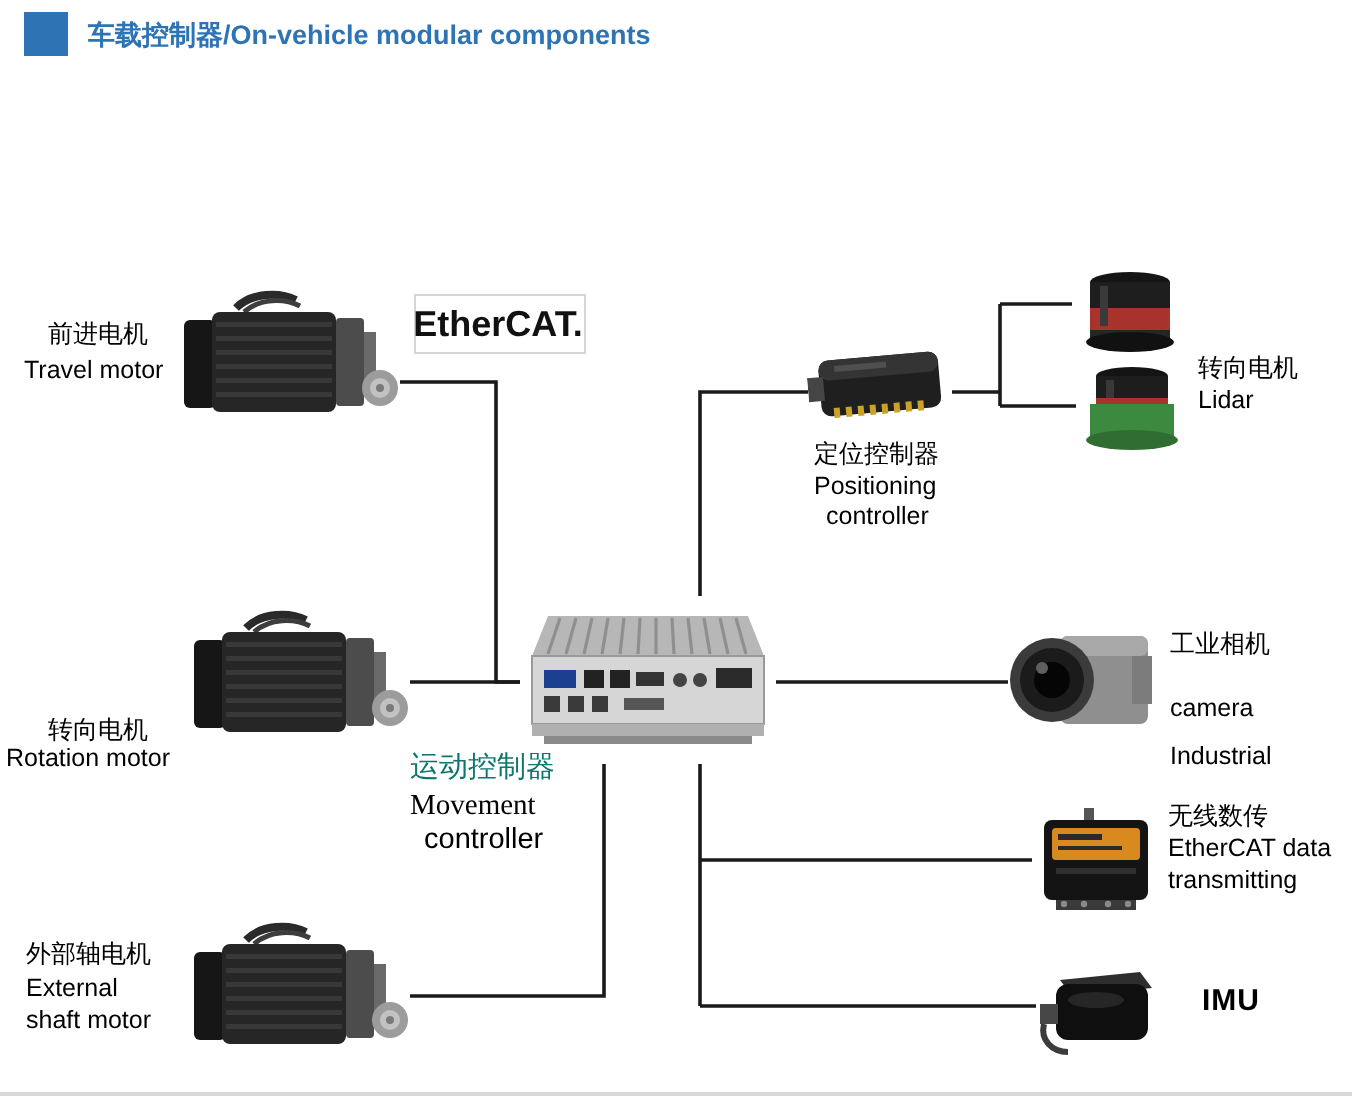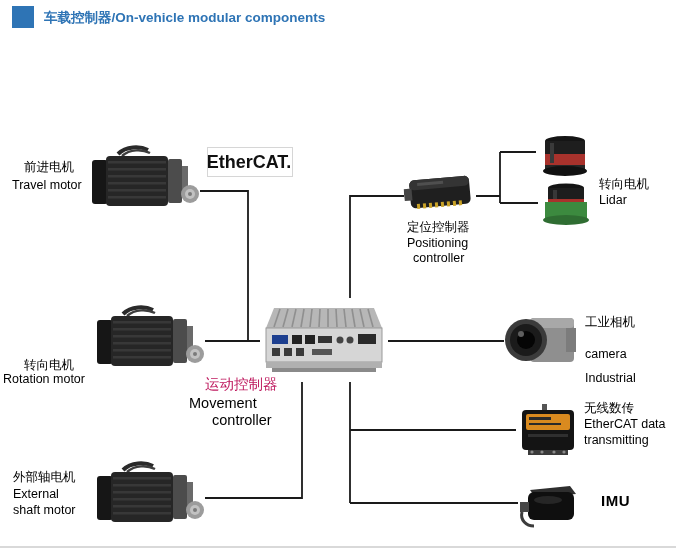--- a/index.html
+++ b/index.html
@@ -5,21 +5,21 @@
   * { margin:0; padding:0; box-sizing:border-box; }
   html,body { background:#ffffff; }
   body { font-family:"Liberation Sans","DejaVu Sans",sans-serif; }
   #canvas {
     position:relative; width:676px; height:549px; background:#ffffff; overflow:hidden;
   }
   .label {
     position:absolute; font-size:12.5px; color:#000000; white-space:nowrap; line-height:1.2;
   }
   .label.big { font-size:14.5px; }
-  .label.red { color:#be185d; }
+  .label.red { color:#0f766e; }
   .label.imu { font-size:15px; letter-spacing:0.5px;font-weight:bold; }
   #title-square {
     position:absolute; left:12px; top:6px; width:22px; height:22px; background:#2e74b5;
   }
   #page-title {
     position:absolute; left:44px; top:9px; font-size:13.5px; color:#2e74b5; font-weight:600;
     white-space:nowrap;
   }
   #connector-svg { position:absolute; left:0; top:0; width:676px; height:549px; }
   .device { position:absolute; }
@@ -217,21 +217,21 @@
   <div class="label" style="left:12px; top:178px;">Travel motor</div>
 
   <div class="label" style="left:24px; top:318px;margin-top:40px;">转向电机</div>
   <div class="label" style="left:3px;  top:336px;margin-top:36px;">Rotation motor</div>
 
   <div class="label" style="left:13px; top:470px;">外部轴电机</div>
   <div class="label" style="left:13px; top:487px;">External</div>
   <div class="label" style="left:13px; top:503px;text-align:right;">shaft motor</div>
 
   <div class="label big red" style="left:205px; top:376px;">运动控制器</div>
-  <div class="label big" style="left:189px; top:395px;">Movement</div>
+  <div class="label big" style="left:205px; top:395px;font-family:Liberation Serif, serif;">Movement</div>
   <div class="label big" style="left:212px; top:412px;">controller</div>
 
   <div class="label" style="left:407px; top:220px;">定位控制器</div>
   <div class="label" style="left:407px; top:236px;">Positioning</div>
   <div class="label" style="left:413px; top:251px;">controller</div>
 
   <div class="label" style="left:599px; top:177px;">转向电机</div>
   <div class="label" style="left:599px; top:193px;">Lidar</div>
 
   <div class="label" style="left:585px; top:315px;">工业相机</div>

